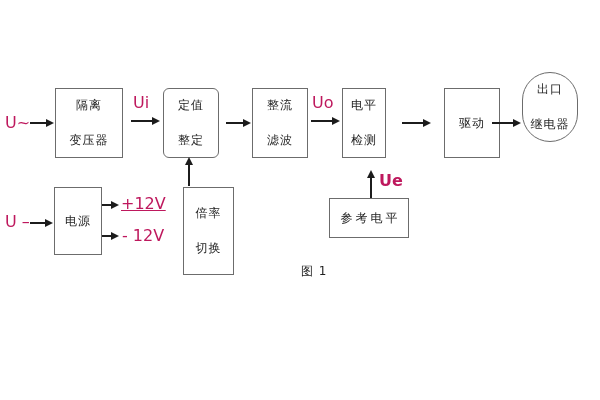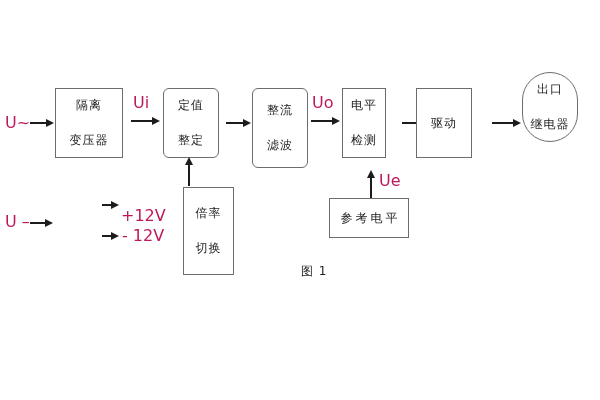--- a/index.html
+++ b/index.html
@@ -87,65 +87,68 @@
   <span class="lbl" style="left:133px;top:95px;">Ui</span>
   <div class="harrow" style="left:131px;top:120px;width:21px;"></div>
 
   <div class="box two-line" style="left:163px;top:88px;width:56px;height:70px;border-radius:6px;">
     <span>定值</span>
     <span>整定</span>
   </div>
 
   <div class="harrow" style="left:226px;top:122px;width:17px;"></div>
 
-  <div class="box two-line" style="left:252px;top:88px;width:56px;height:80px;border-radius:6px;">
+  <div class="box two-line" style="left:252px;top:88px;width:56px;height:70px;">
     <span>整流</span>
     <span>滤波</span>
   </div>
 
   <span class="lbl" style="left:312px;top:95px;">Uo</span>
   <div class="harrow" style="left:311px;top:120px;width:21px;"></div>
 
   <div class="box two-line" style="left:342px;top:88px;width:44px;height:70px;">
     <span>电平</span>
     <span>检测</span>
   </div>
 
   <div class="harrow" style="left:402px;top:122px;width:21px;"></div>
 
-  <div class="box" style="left:416px;top:88px;width:56px;height:70px;">
+  <div class="box" style="left:444px;top:88px;width:56px;height:70px;">
     <span>驱动</span>
   </div>
 
   <div class="harrow" style="left:492px;top:122px;width:21px;"></div>
 
   <div class="box two-line" style="left:522px;top:72px;width:56px;height:70px;border-radius:28px;">
     <span>出口</span>
     <span>继电器</span>
   </div>
 
   <span class="lbl" style="left:5px;top:214px;">U –</span>
   <div class="harrow" style="left:30px;top:222px;width:15px;"></div>
 
+  <div class="box" style="left:54px;top:187px;width:48px;height:68px;">
+    <span>电源</span>
+  </div>
 
   <div class="harrow" style="left:102px;top:204px;width:9px;"></div>
-  <span class="lbl" style="left:121px;top:208px;">+12V</span>
+  <span class="lbl" style="left:121px;top:196px;text-decoration:underline;">+12V</span>
 
   <div class="harrow" style="left:102px;top:235px;width:9px;"></div>
   <span class="lbl" style="left:122px;top:228px;">- 12V</span>
 
   <div class="box two-line" style="left:162px;top:187px;width:51px;height:88px;margin-left:21px;">
     <span>倍率</span>
     <span>切换</span>
   </div>
 
   <div class="varrow" style="left:188px;top:165px;height:21px;"></div>
 
   <div class="box ref-box" style="left:329px;top:198px;width:80px;height:40px;">
     <span>参考电平</span>
   </div>
 
   <div class="varrow" style="left:370px;top:178px;height:20px;"></div>
-  <span class="lbl" style="left:379px;top:173px;">Ue</span>
+  <span class="lbl" style="left:379px;top:173px;font-weight:bold;">Ue</span>
 
   <span class="caption" style="left:301px;top:263px;">图 1</span>
 
 </div>
 
 </body></html>

